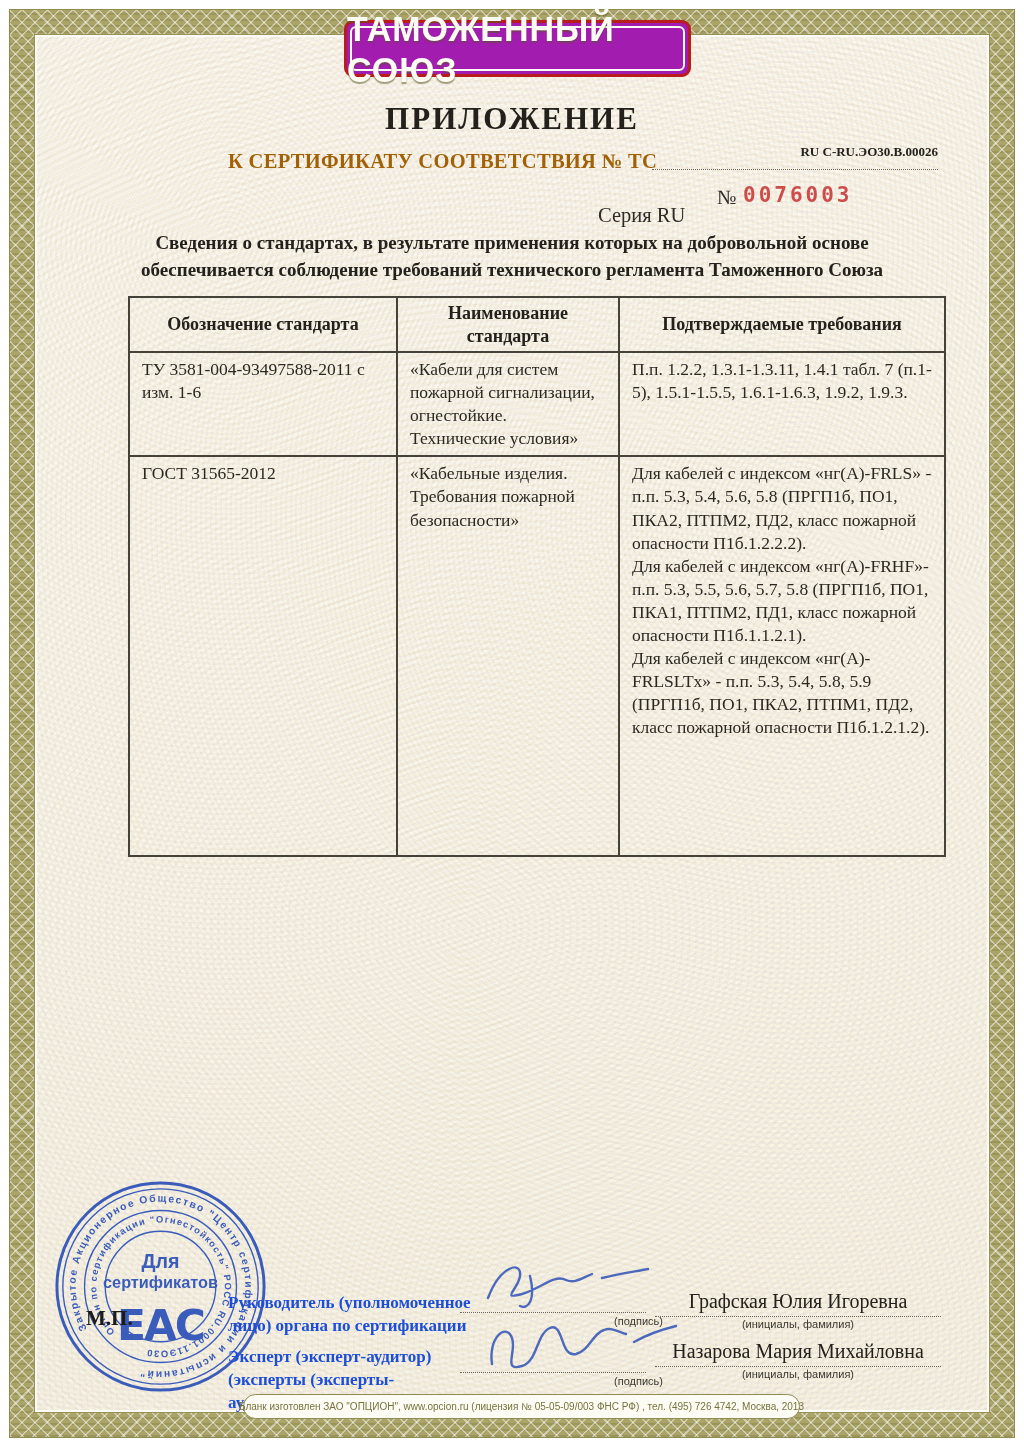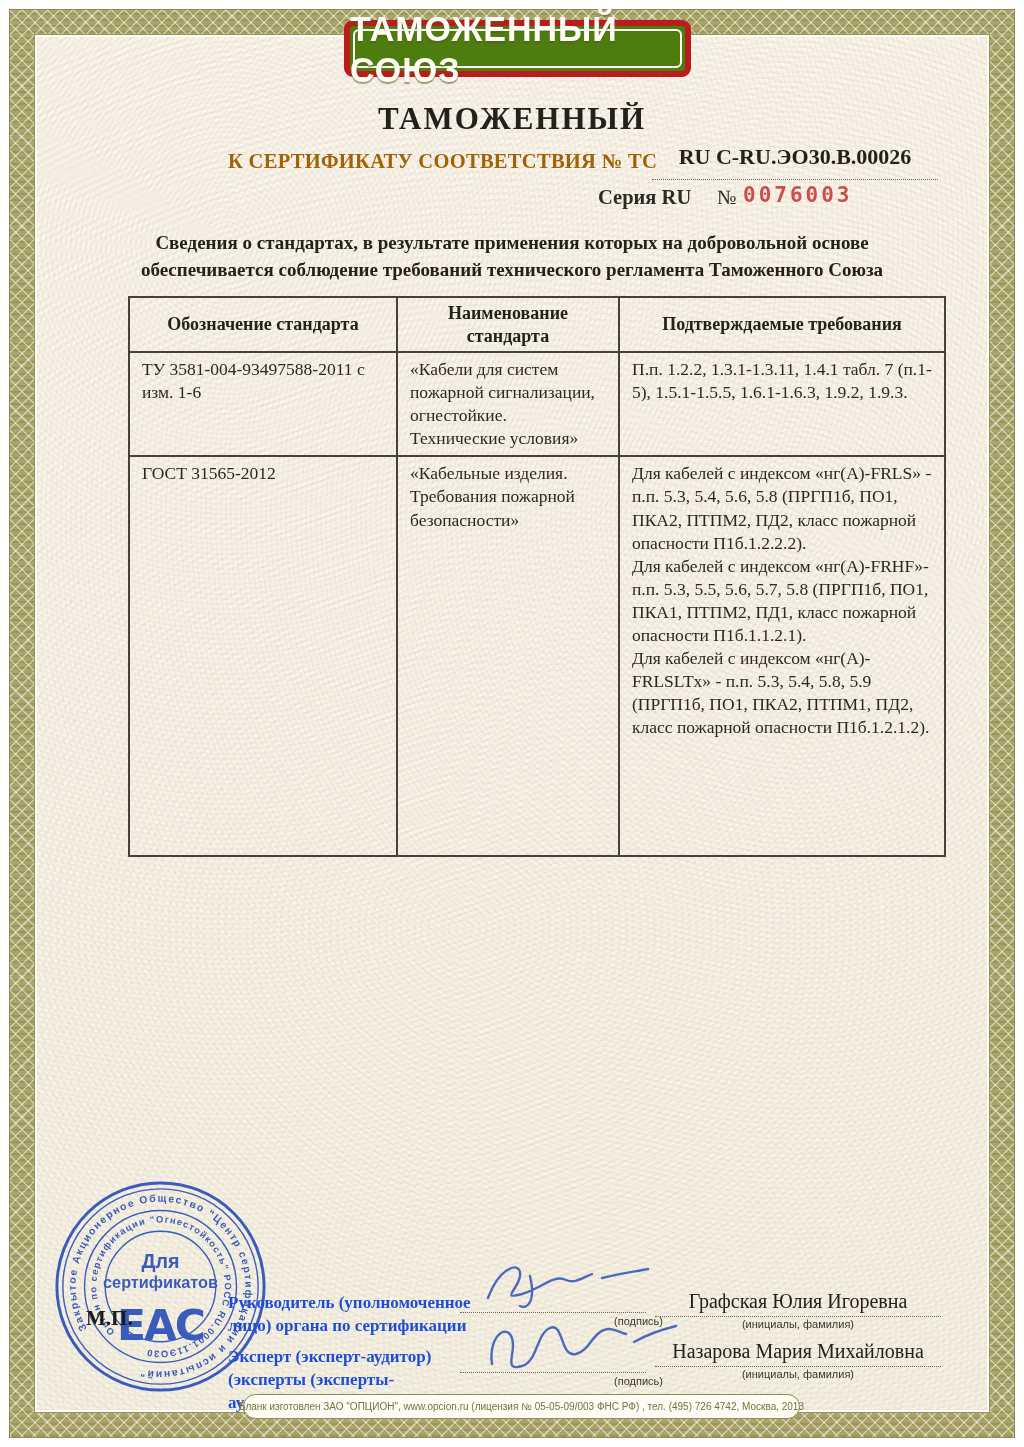--- a/index.html
+++ b/index.html
@@ -25,44 +25,44 @@
       repeating-radial-gradient(circle at 80% 35%, rgba(150,160,200,.07) 0 2px, rgba(255,255,255,0) 2px 5px),
       repeating-radial-gradient(circle at 45% 65%, rgba(215,200,140,.09) 0 3px, rgba(255,255,255,0) 3px 7px),
       repeating-radial-gradient(circle at 60% 95%, rgba(190,150,150,.06) 0 2px, rgba(255,255,255,0) 2px 6px),
       linear-gradient(#fbf7ec,#f7f3e4);
     border:2px solid rgba(255,255,255,.85);
     outline:1px solid #979253;
   }
   
   .banner{
     position:absolute;left:344px;top:20px;width:347px;height:57px;
-    background:#4d7c0f;border:6px solid #b91c1c;border-radius:9px;
+    background:#a21caf;border:3px solid #b91c1c;border-radius:9px;
     display:flex;align-items:center;justify-content:center;box-sizing:border-box;
   }
   .banner::before{content:"";position:absolute;inset:3px;border:2px solid #fdfdf6;border-radius:6px;}
   .banner-text{
     font-family:"Liberation Sans", sans-serif;font-weight:700;font-size:34px;
     color:#fdfdf6;letter-spacing:1px;text-shadow:0 2px 1px rgba(90,85,35,.55);
     transform:scaleY(1.05);
   }
   
   .doc-title{
     position:absolute;left:0;top:101px;width:100%;text-align:center;
     font-weight:700;font-size:31px;letter-spacing:2px;color:#24211c;
   }
   .cert-label{
     position:absolute;left:228px;top:150px;
     font-weight:700;font-size:20.5px;color:#a16207;letter-spacing:.3px;
   }
   .cert-number{
-    position:absolute;left:652px;top:144px;width:286px;text-align:center;
-    font-weight:700;font-size:22px;color:#24211c;
+    position:absolute;left:652px;top:144px;width:286px;text-align:right;
+    font-weight:700;font-size:13px;color:#24211c;
     padding-bottom:9px;border-bottom:1.5px dotted #6b675c;
   }
-  .series-label{position:absolute;left:598px;top:186px;font-size:20.5px;font-weight:bold;}
+  .series-label{position:absolute;left:598px;top:204px;font-size:20.5px;}
   .num-sign{position:absolute;left:717px;top:186px;font-size:20.5px;}
   .blank-number{
     position:absolute;left:743px;top:183px;
     font-family:"DejaVu Sans Mono", monospace;font-weight:700;font-size:21px;
     letter-spacing:3px;color:#cc4d49;
   }
   .intro{
     position:absolute;left:80px;top:230px;width:864px;text-align:center;
     font-weight:700;font-size:19px;line-height:1.4;color:#24211c;white-space:pre-line;
   }
@@ -122,21 +122,21 @@
 
 <div class="page">
 
   <div class="border-frame"></div>
   <div class="inner-page"></div>
 
   <div class="banner">
     <span class="banner-text">ТАМОЖЕННЫЙ СОЮЗ</span>
   </div>
 
-  <div class="doc-title">ТАМОЖЕННЫЙ</div>
+  <div class="doc-title">ПРИЛОЖЕНИЕ</div>
   <div class="cert-label">К СЕРТИФИКАТУ СООТВЕТСТВИЯ  № ТС</div>
   <div class="cert-number">RU C-RU.ЭО30.В.00026</div>
   <div class="series-label">Серия RU</div>
   <div class="num-sign">№</div>
   <div class="blank-number">0076003</div>
   <div class="intro">Сведения о стандартах, в результате применения которых на добровольной основе
 обеспечивается соблюдение требований технического регламента Таможенного Союза</div>
 
   <table class="standards-table">
     <colgroup>

